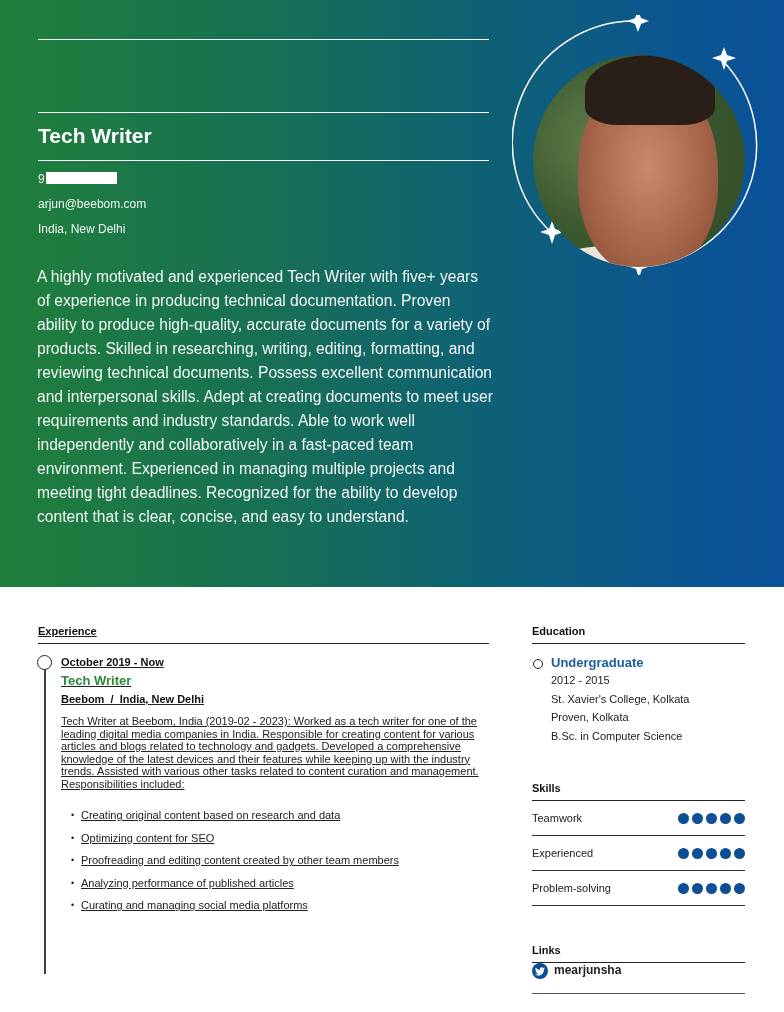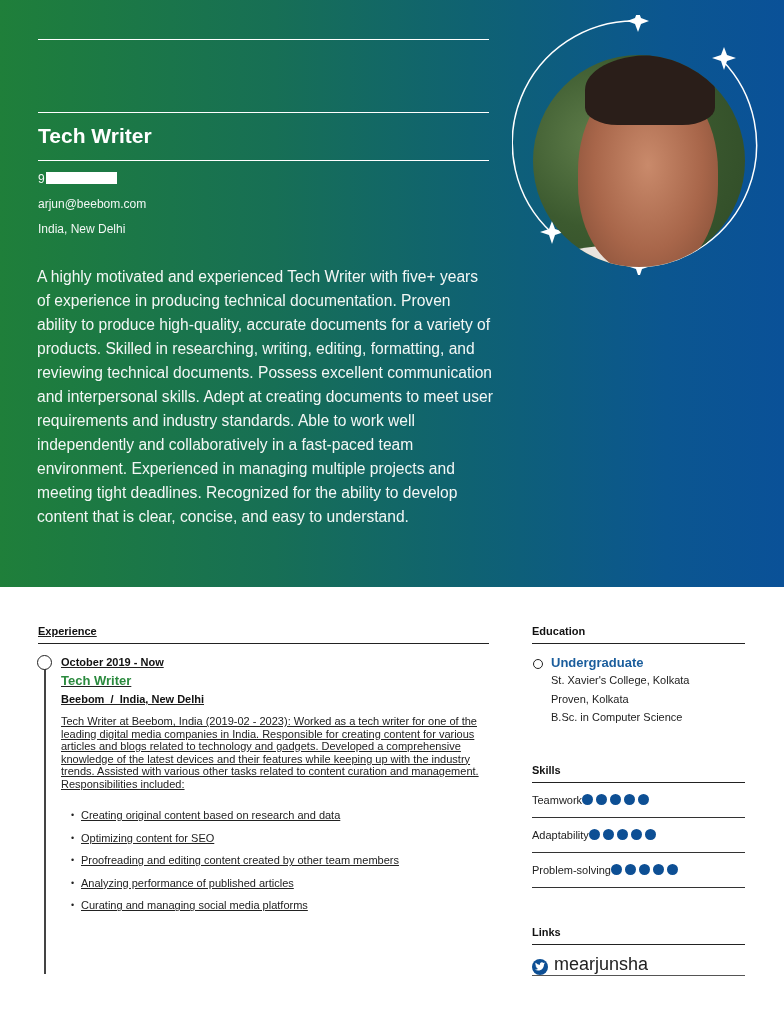--- a/index.html
+++ b/index.html
@@ -48,26 +48,26 @@
     .exp-list { list-style: none; margin-top: 18px; padding-left: 10px; }
     .exp-list li { font-size: 11px; color: #222; line-height: 14px; margin-bottom: 8.6px; position: relative; padding-left: 10px; }
     .exp-list li::before { content: "•"; position: absolute; left: 0; top: 0; font-size: 9px; }
 
     .edu { position: relative; margin-top: 10px; padding-left: 19px; }
     .edu-dot { position: absolute; left: 1px; top: 5px; width: 10px; height: 10px; border-radius: 50%; border: 1.5px solid #222; }
     .edu-degree { font-size: 13px; font-weight: bold; color: #1a5d9c; line-height: 17px; }
     .edu-line { font-size: 11px; color: #222; line-height: 18.5px; }
 
     .skills { margin-top: 32px; }
-    .skill-row { display: flex; justify-content: flex-start; align-items: center; height: 35px; border-bottom: 1.3px solid #333; font-size: 11px; color: #222; }
+    .skill-row { display: flex; justify-content: space-between; align-items: center; height: 35px; border-bottom: 1.3px solid #333; font-size: 11px; color: #222; }
     .dots { display: flex; gap: 3px; }
     .dot { width: 11px; height: 11px; border-radius: 50%; background: #0d4f94; }
 
     .links { margin-top: 33px; }
-    .link-row { display: flex; align-items: flex-end; height: 31px; border-bottom: 1.3px solid #555; font-size: 18px; color: #222; }
+    .link-row { display: flex; align-items: flex-start; height: 31px; border-bottom: 1.3px solid #555; font-size: 12px; color: #222; font-weight: bold; }
     .tw-icon { width: 16px; height: 16px; border-radius: 50%; background: #0d4f94; margin-right: 6px; display: flex; align-items: center; justify-content: center; }
   </style>
 </head>
 <body>
 
 <div class="hero">
   <div class="rule" style="top:39px"></div>
   <div class="rule" style="top:112px"></div>
   <div class="role">Tech Writer</div>
   <div class="rule" style="top:160px"></div>
@@ -118,40 +118,41 @@
     </ul>
   </div>
 </div>
 
 <div class="main-right">
   <div>
     <div class="sec-title">Education</div>
     <div class="edu">
       <div class="edu-dot"></div>
       <div class="edu-degree">Undergraduate</div>
+      <div class="edu-line">2012 - 2015</div>
       <div class="edu-line">St. Xavier's College, Kolkata</div>
       <div class="edu-line">Proven, Kolkata</div>
       <div class="edu-line">B.Sc. in Computer Science</div>
     </div>
   </div>
 
   <div class="skills">
     <div class="sec-title">Skills</div>
     <div class="skill-row">
       <span>Teamwork</span>
       <span class="dots">
         <i class="dot"></i>
           <i class="dot"></i>
           <i class="dot"></i>
           <i class="dot"></i>
           <i class="dot"></i>
       </span>
     </div>
     <div class="skill-row">
-      <span>Adaptability</span>
+      <span>Experienced</span>
       <span class="dots">
         <i class="dot"></i>
           <i class="dot"></i>
           <i class="dot"></i>
           <i class="dot"></i>
           <i class="dot"></i>
       </span>
     </div>
     <div class="skill-row">
       <span>Problem-solving</span>

